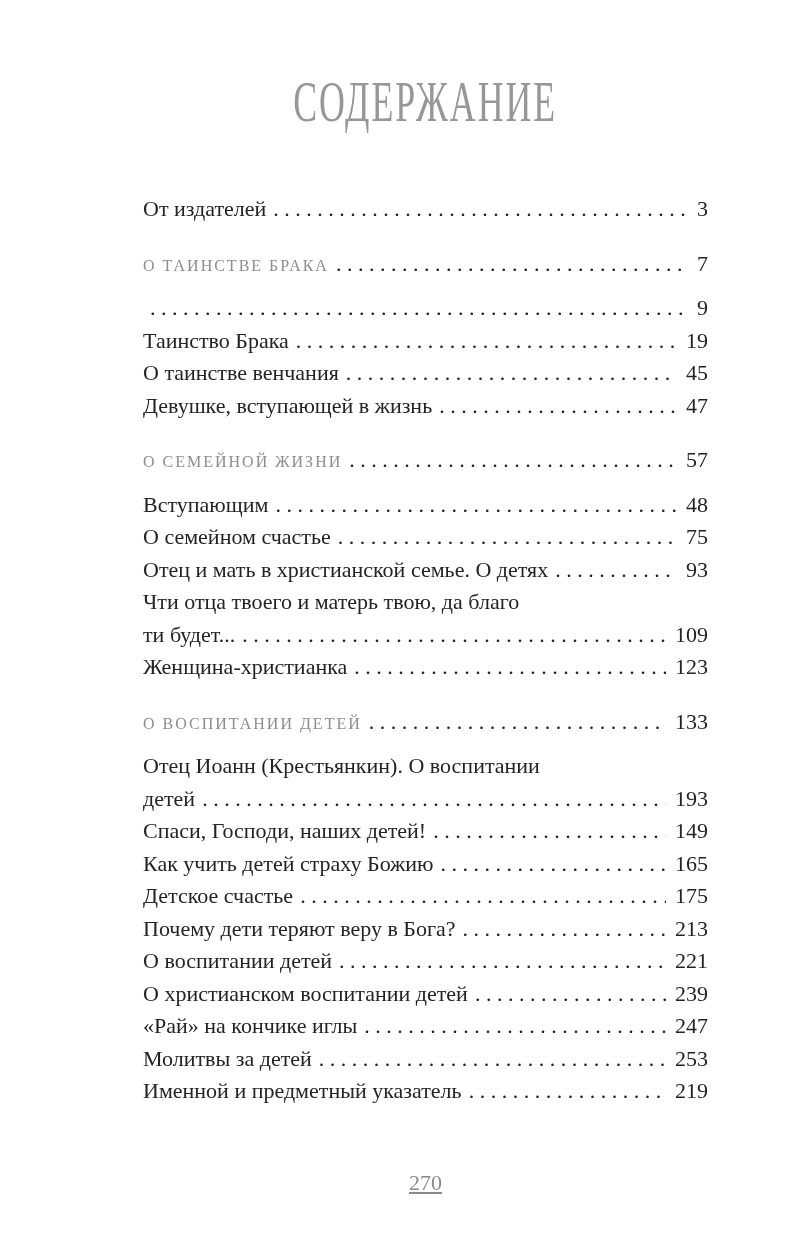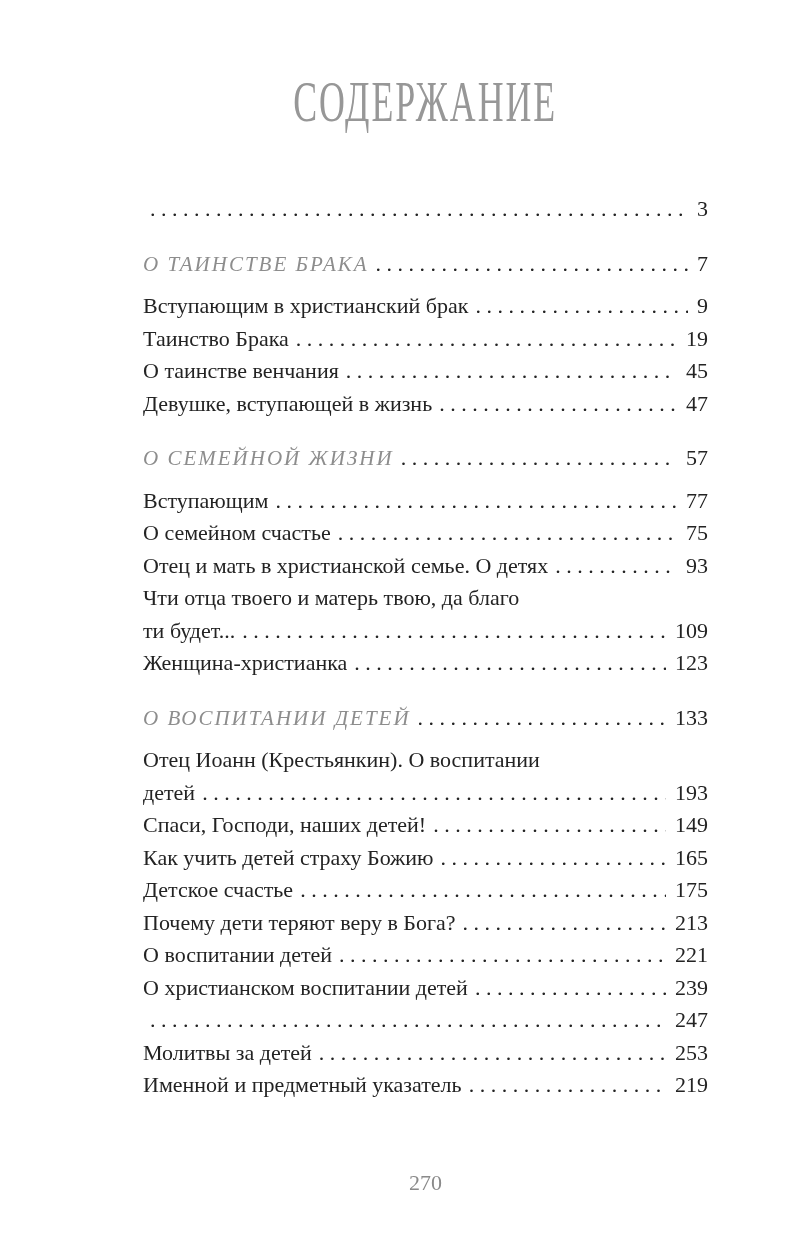--- a/index.html
+++ b/index.html
@@ -35,64 +35,64 @@
   .toc{margin-top:63px;}
   .toc-entry{margin:0;}
   .toc-entry.section{margin-top:22px;margin-bottom:10px;}
   .toc-line{
     display:flex;align-items:baseline;
     line-height:32.5px;font-size:22px;
   }
   .toc-text{white-space:nowrap;}
   .section .toc-text{
     color:var(--c-section);
-    font-size:21px;
+    font-size:16px;
     letter-spacing:2px;
-    font-style:italic;
   }
   .leader{
     flex:1 1 auto;min-width:0;
     overflow:hidden;white-space:nowrap;
     margin:0 9px 0 7px;
     color:var(--c-text);
   }
   .leader::after{
     content:". . . . . . . . . . . . . . . . . . . . . . . . . . . . . . . . . . . . . . . . . . . . . . . . . . . . . . . . . . . . . . . . . . . . . . . . . . . .";
   }
   .toc-page{white-space:nowrap;color:var(--c-text);}
   .footer{
     position:absolute;left:143px;right:95px;bottom:46px;
     text-align:center;
     font-size:22px;line-height:22px;
     color:var(--c-muted);
+    text-decoration:underline;
   }
 </style>
 </head>
 <body>
 
 <div class="page">
   <h1 class="title"><span class="squeeze">СОДЕРЖАНИЕ</span></h1>
 
   <div class="toc">
       <div class="toc-entry">
         <div class="toc-line">
+          <span class="toc-text">От издателей</span>
           <span class="leader"></span>
           <span class="toc-page">3</span>
         </div>
       </div>
       <div class="toc-entry section">
         <div class="toc-line">
           <span class="toc-text">О ТАИНСТВЕ БРАКА</span>
           <span class="leader"></span>
           <span class="toc-page">7</span>
         </div>
       </div>
       <div class="toc-entry">
         <div class="toc-line">
-          <span class="toc-text">Вступающим в христианский брак</span>
           <span class="leader"></span>
           <span class="toc-page">9</span>
         </div>
       </div>
       <div class="toc-entry">
         <div class="toc-line">
           <span class="toc-text">Таинство Брака</span>
           <span class="leader"></span>
           <span class="toc-page">19</span>
         </div>
@@ -115,21 +115,21 @@
         <div class="toc-line">
           <span class="toc-text">О СЕМЕЙНОЙ ЖИЗНИ</span>
           <span class="leader"></span>
           <span class="toc-page">57</span>
         </div>
       </div>
       <div class="toc-entry">
         <div class="toc-line">
           <span class="toc-text">Вступающим</span>
           <span class="leader"></span>
-          <span class="toc-page">77</span>
+          <span class="toc-page">48</span>
         </div>
       </div>
       <div class="toc-entry">
         <div class="toc-line">
           <span class="toc-text">О семейном счастье</span>
           <span class="leader"></span>
           <span class="toc-page">75</span>
         </div>
       </div>
       <div class="toc-entry">
@@ -210,20 +210,21 @@
       </div>
       <div class="toc-entry">
         <div class="toc-line">
           <span class="toc-text">О христианском воспитании детей</span>
           <span class="leader"></span>
           <span class="toc-page">239</span>
         </div>
       </div>
       <div class="toc-entry">
         <div class="toc-line">
+          <span class="toc-text">«Рай» на кончике иглы</span>
           <span class="leader"></span>
           <span class="toc-page">247</span>
         </div>
       </div>
       <div class="toc-entry">
         <div class="toc-line">
           <span class="toc-text">Молитвы за детей</span>
           <span class="leader"></span>
           <span class="toc-page">253</span>
         </div>

